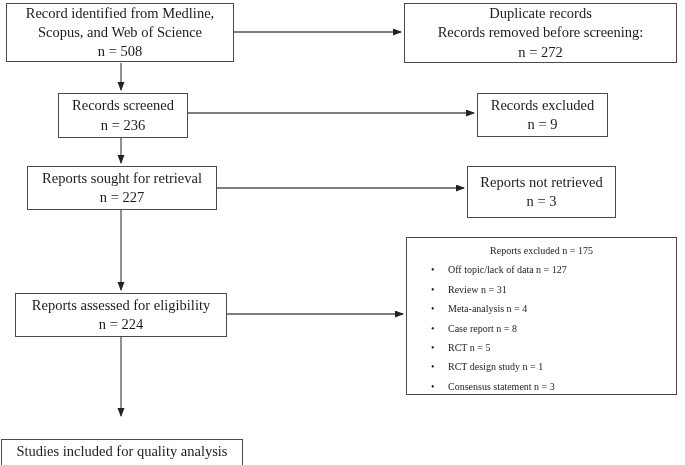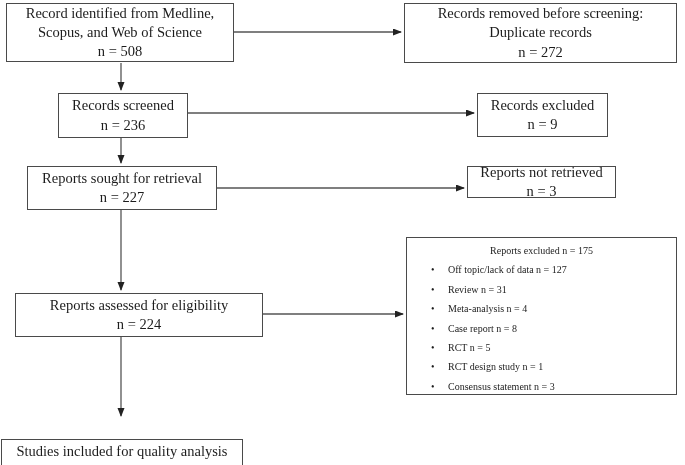--- a/index.html
+++ b/index.html
@@ -30,22 +30,22 @@
     box-sizing: border-box;
     padding: 1px 2px;
   }
   .box .line { white-space: nowrap; text-align: right; }
 
   #box-identified        { left: 6px;   top: 3px;   width: 228px; height: 59px; }
   #box-removed           { left: 404px; top: 3px;   width: 273px; height: 60px; }
   #box-screened          { left: 58px;  top: 93px;  width: 130px; height: 45px; }
   #box-records-excluded  { left: 477px; top: 93px;  width: 131px; height: 44px; }
   #box-sought            { left: 27px;  top: 166px; width: 190px; height: 44px; }
-  #box-not-retrieved     { left: 467px; top: 166px; width: 149px; height: 32px; }
-  #box-assessed          { left: 15px;  top: 293px; width: 248px; height: 44px; }
+  #box-not-retrieved     { left: 467px; top: 166px; width: 149px; height: 52px; }
+  #box-assessed          { left: 15px;  top: 293px; width: 212px; height: 44px; }
   #box-included          { left: 1px;   top: 419px; width: 242px; height: 45px; margin-top: 20px; }
 
   #box-reports-excluded {
     position: absolute;
     left: 406px; top: 237px; width: 271px; height: 158px;
     border: 1.5px solid #4a4a4a;
     background: #ffffff;
     box-sizing: border-box;
     font-size: 10px;
     line-height: 19.4px;
@@ -96,22 +96,22 @@
     <line x1="121" y1="337" x2="121" y2="416" stroke="#555555" stroke-width="1.3" marker-end="url(#ah)"></line>
   </svg>
 
   <div class="box" id="box-identified">
     <div class="line">Record identified from Medline,</div>
     <div class="line">Scopus, and Web of Science</div>
     <div class="line">n = 508</div>
   </div>
 
   <div class="box" id="box-removed">
+    <div class="line">Duplicate records</div>
     <div class="line">Records removed before screening:</div>
-    <div class="line">Duplicate records</div>
     <div class="line">n = 272</div>
   </div>
 
   <div class="box" id="box-screened">
     <div class="line">Records screened</div>
     <div class="line">n = 236</div>
   </div>
 
   <div class="box" id="box-records-excluded">
     <div class="line">Records excluded</div>

